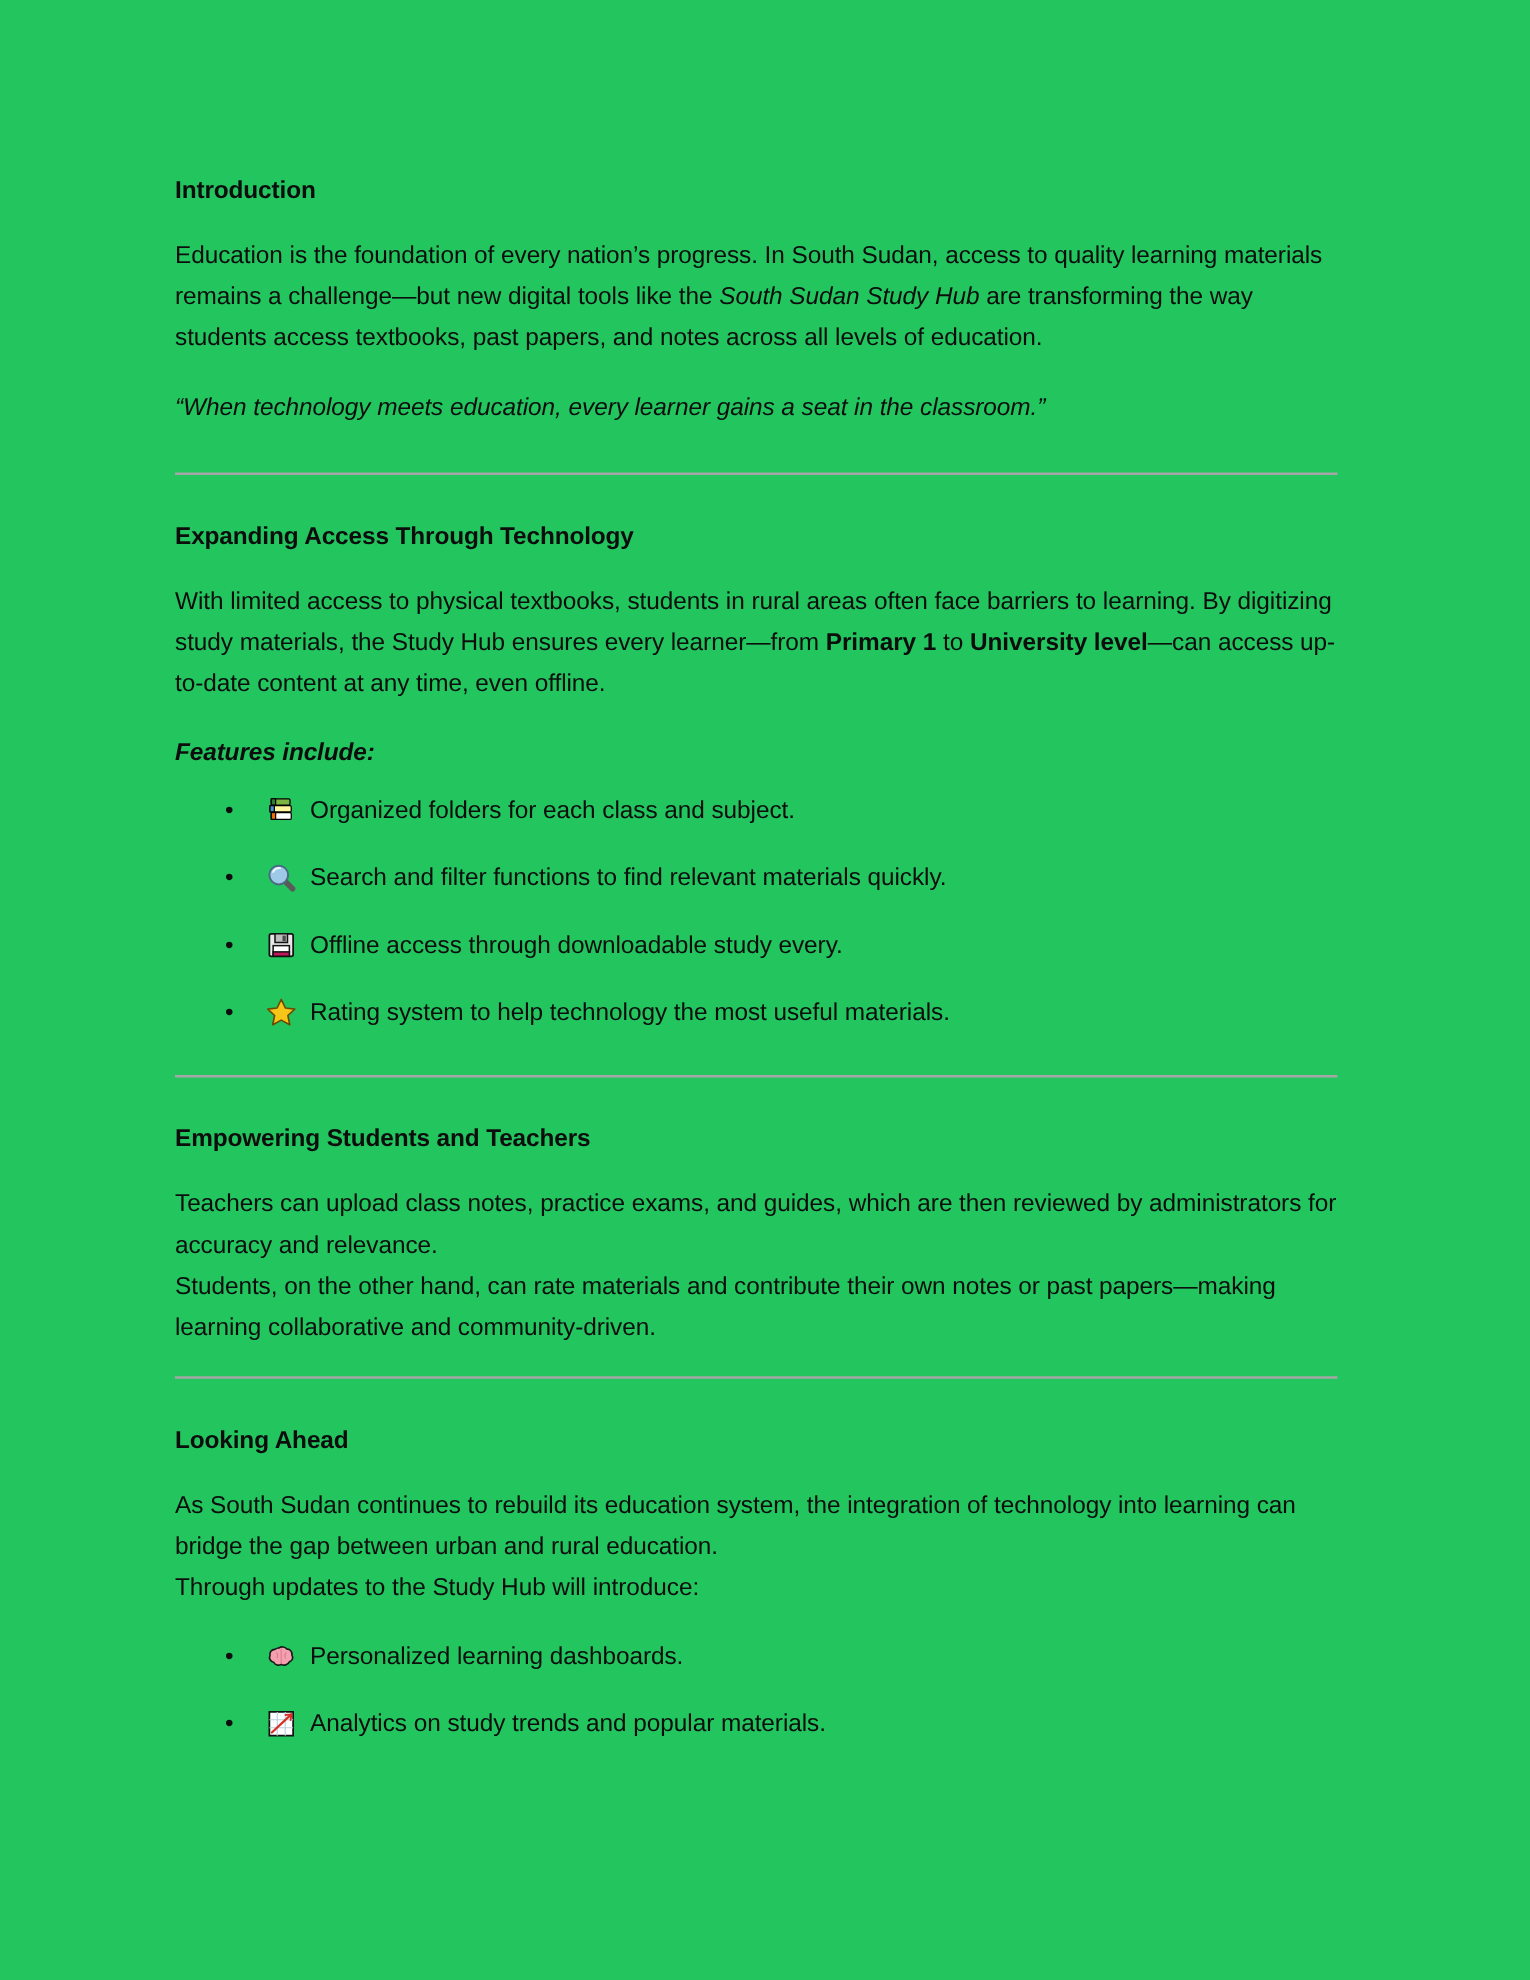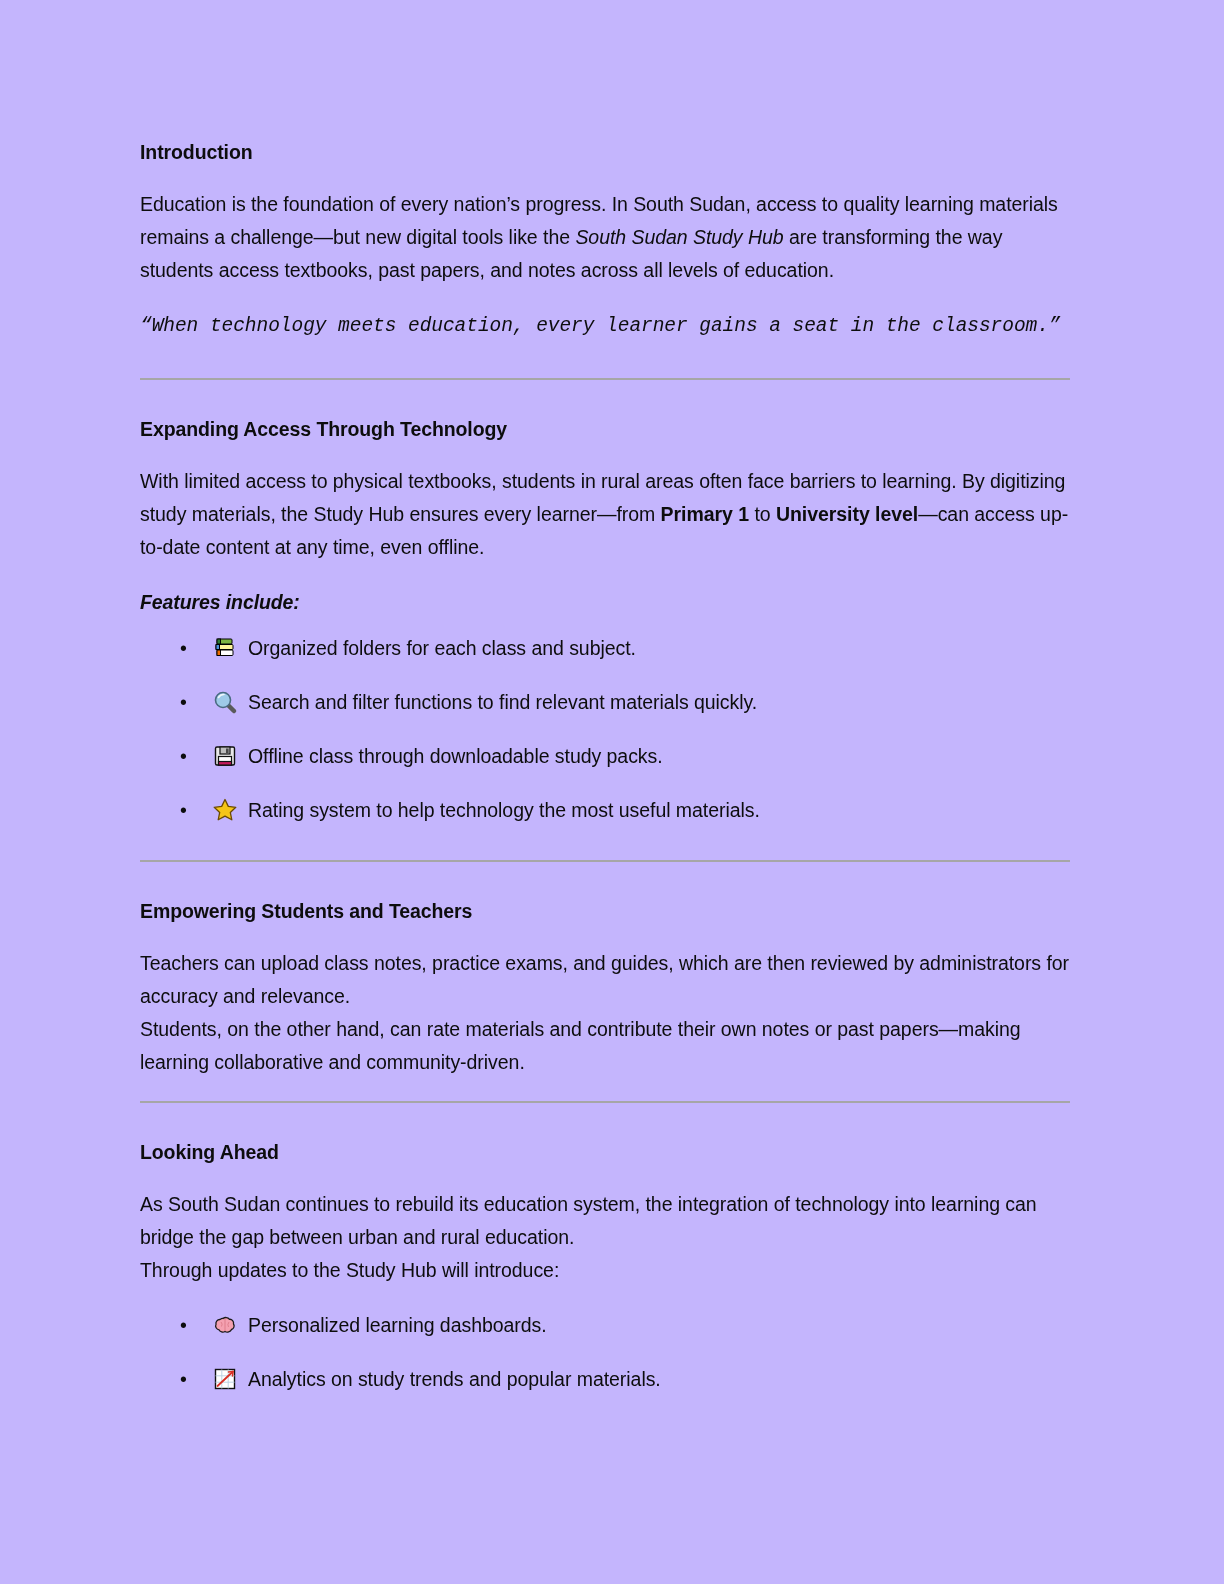--- a/index.html
+++ b/index.html
@@ -15,21 +15,21 @@
     font-family: "Liberation Sans", sans-serif;
     color: #0d0d0d;
     -webkit-font-smoothing: antialiased;
   }
 
   .page {
     position: absolute;
     left: 0; top: 0;
     width: 1224px;
     height: 1584px;
-    background: #c4b5fd;
+    background: #22c55e;
     overflow: hidden;
   }
 
   .doc {
     position: absolute;
     left: 140px;
     top: 138px;
     width: 932px;
   }
 
@@ -53,21 +53,20 @@
   }
   p.para:last-child { margin-bottom: 0; }
 
   p.quote {
     font-size: 19.5px;
     line-height: 33px;
     font-style: italic;
     margin: 0;
     color: #0d0d0d;
     letter-spacing: -0.05px;
-    font-family: Liberation Mono, monospace;
   }
 
   p.tight { margin-bottom: 0; }
 
   h3.sublabel {
     font-size: 19.5px;
     font-weight: bold;
     line-height: 30px;
     margin: 0 0 16px 0;
     color: #0d0d0d;
@@ -180,21 +179,21 @@
           <span class="marker">•</span>
           <span class="emoji">
             <svg width="26" height="26" viewBox="0 0 26 26">
               <rect x="3.5" y="4" width="19" height="18" rx="1.5" fill="#e8e8e8" stroke="#111" stroke-width="1.4"></rect>
               <rect x="8" y="4" width="10" height="7" fill="#bdbdbd" stroke="#111" stroke-width="1.2"></rect>
               <rect x="14" y="5.5" width="2.6" height="4.5" fill="#4a4a4a"></rect>
               <rect x="6.5" y="13.5" width="13" height="8.5" fill="#ffffff" stroke="#111" stroke-width="1.2"></rect>
               <rect x="6.5" y="18.5" width="13" height="3.5" fill="#c2185b" stroke="#111" stroke-width="1.2"></rect>
             </svg>
           </span>
-          <span>Offline class through downloadable study packs.</span>
+          <span>Offline access through downloadable study every.</span>
         </li>
         <li>
           <span class="marker">•</span>
           <span class="emoji">
             <svg width="26" height="26" viewBox="0 0 26 26">
               <path d="M13 2.5 L16.3 9.4 L23.8 10.3 L18.3 15.4 L19.8 22.8 L13 19.1 L6.2 22.8 L7.7 15.4 L2.2 10.3 L9.7 9.4 Z" fill="#f5c518" stroke="#6b4a00" stroke-width="1.3" stroke-linejoin="round"></path>
             </svg>
           </span>
           <span>Rating system to help technology the most useful materials.</span>
         </li>

